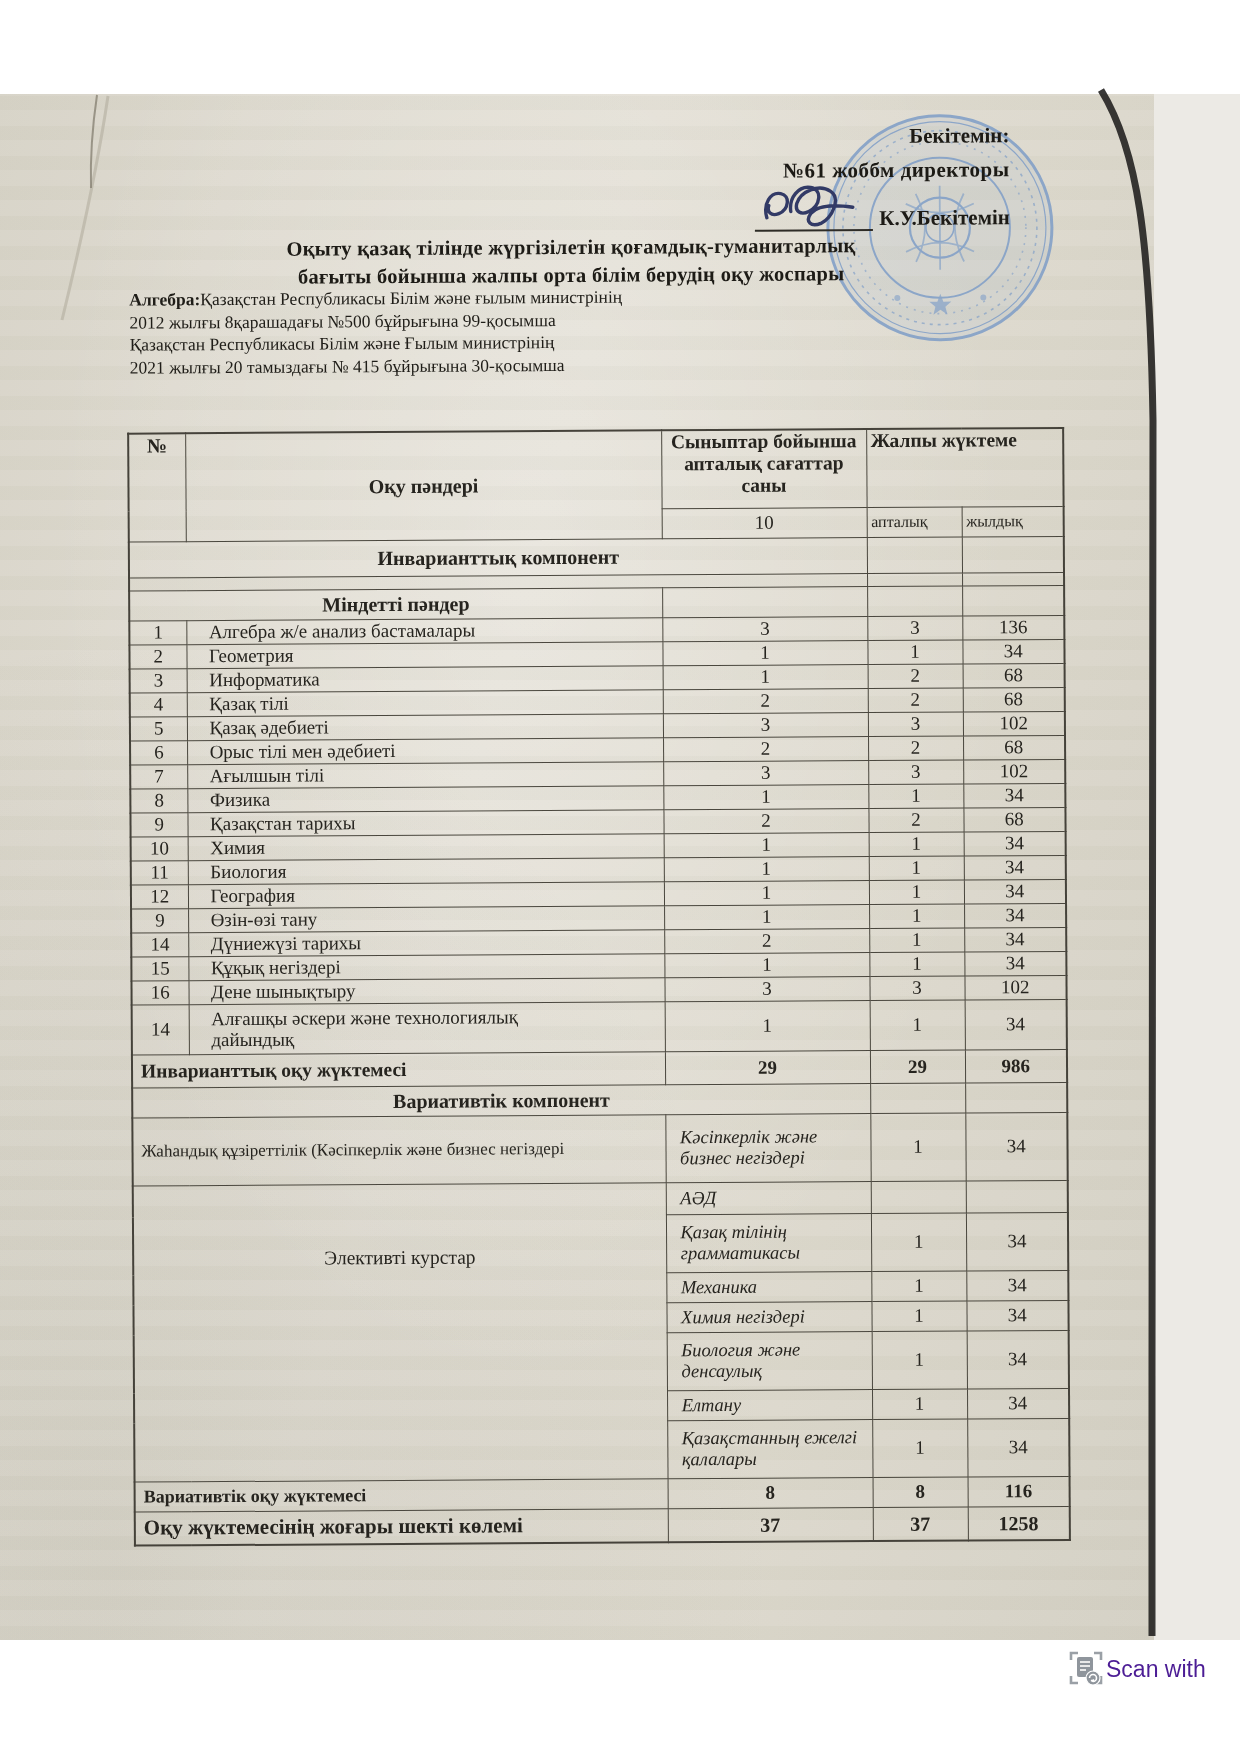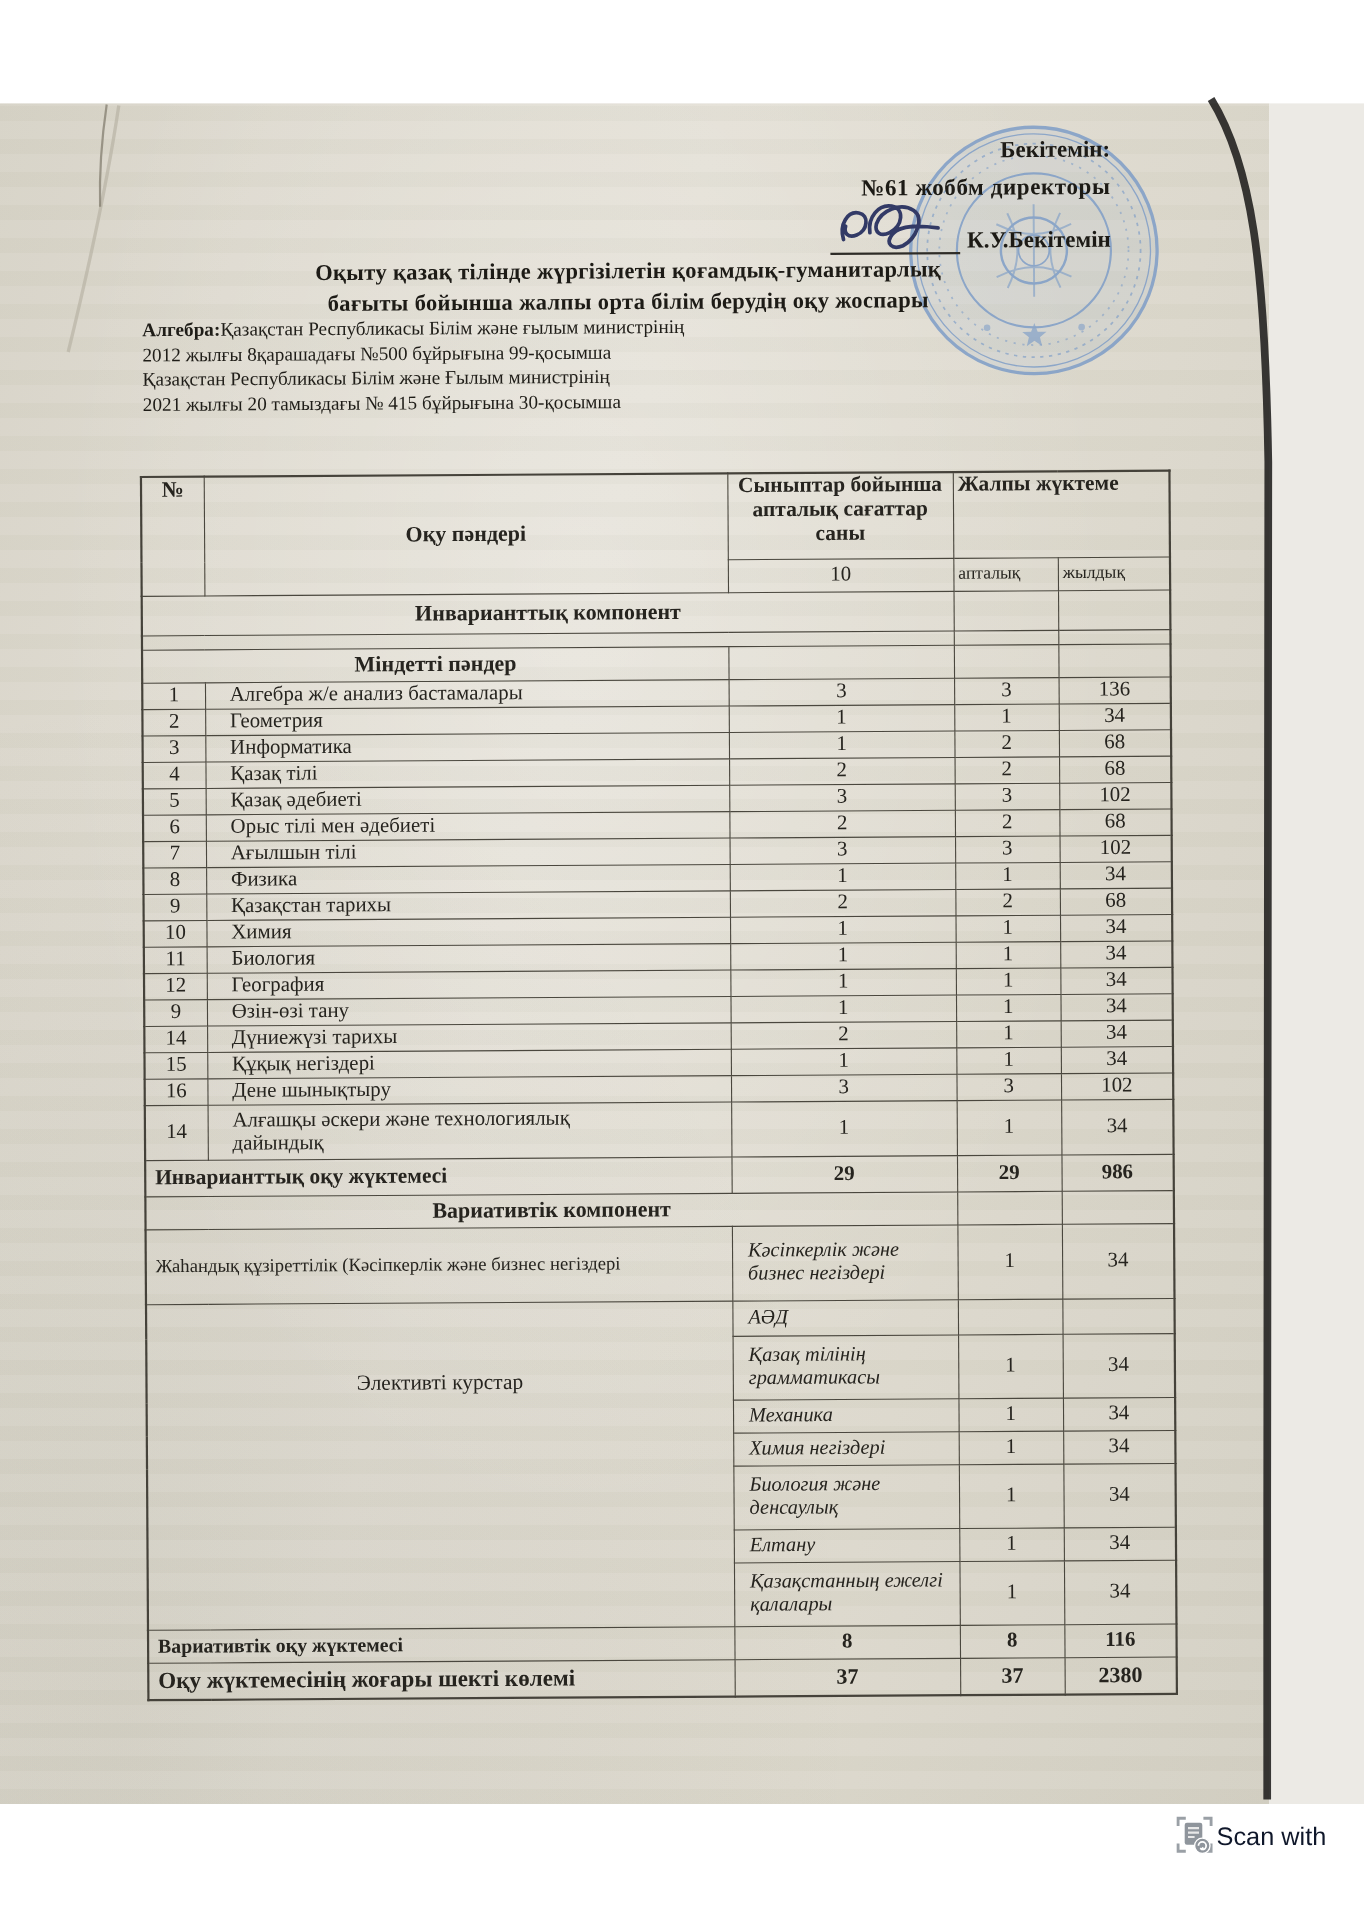--- a/index.html
+++ b/index.html
@@ -47,21 +47,21 @@
   .c-name{text-align:left;padding-left:22px !important;padding-right:60px !important;}
   .c-num{text-align:center;}
   .b{font-weight:bold;}
   .total-label{font-weight:bold;font-size:19.5px;padding-left:8px !important;}
   .max-label{font-weight:bold;font-size:21px;padding-left:8px !important;}
   .gc-label{font-size:17px;padding-left:8px !important;padding-right:30px !important;vertical-align:middle;line-height:1.5;}
   .course-cell{font-style:italic;text-align:left;padding-left:14px !important;font-size:18.5px;}
   .elective-label-cell{text-align:center;vertical-align:top;padding-top:62px !important;font-size:19.5px;}
   
   .watermark{position:absolute;left:1068px;top:1650px;display:flex;align-items:center;
-         font-family:"Liberation Sans","DejaVu Sans",sans-serif;color:#0f172a;font-size:23px;}
+         font-family:"Liberation Sans","DejaVu Sans",sans-serif;color:#4c1d95;font-size:23px;}
   .watermark .wm-label{margin-left:2px;}
 </style>
 </head>
 <body>
 
 <div class="scene">
   <div class="paper"></div>
   <div class="right-strip"></div>
 
   <svg class="edge-svg" width="1240" height="1755">
@@ -335,21 +335,21 @@
         <tr style="height:30px">
           <td colspan="2" class="total-label" style="font-size:18px">Вариативтік оқу жүктемесі</td>
           <td class="c-num b">8</td>
           <td class="c-num b">8</td>
           <td class="c-num b">116</td>
         </tr>
         <tr style="height:34px">
           <td colspan="2" class="max-label">Оқу жүктемесінің жоғары шекті көлемі</td>
           <td class="c-num b" style="font-size:20px">37</td>
           <td class="c-num b" style="font-size:20px">37</td>
-          <td class="c-num b" style="font-size:20px">2380</td>
+          <td class="c-num b" style="font-size:20px">1258</td>
         </tr>
       </tbody>
     </table>
   </div>
 
   <div class="watermark">
     <svg width="36" height="38" viewBox="0 0 36 38">
       <path d="M3,10 L3,3 L10,3 M26,3 L33,3 L33,10 M3,26 L3,33 L10,33 M33,26 L33,33 L26,33" stroke="#9aa0a6" stroke-width="2.6" fill="none"></path>
       <rect x="9" y="7" width="16" height="20" rx="2" fill="#8f959c"></rect>
       <path d="M12,12 H22 M12,16 H22 M12,20 H18" stroke="#e8e8e8" stroke-width="2"></path>

